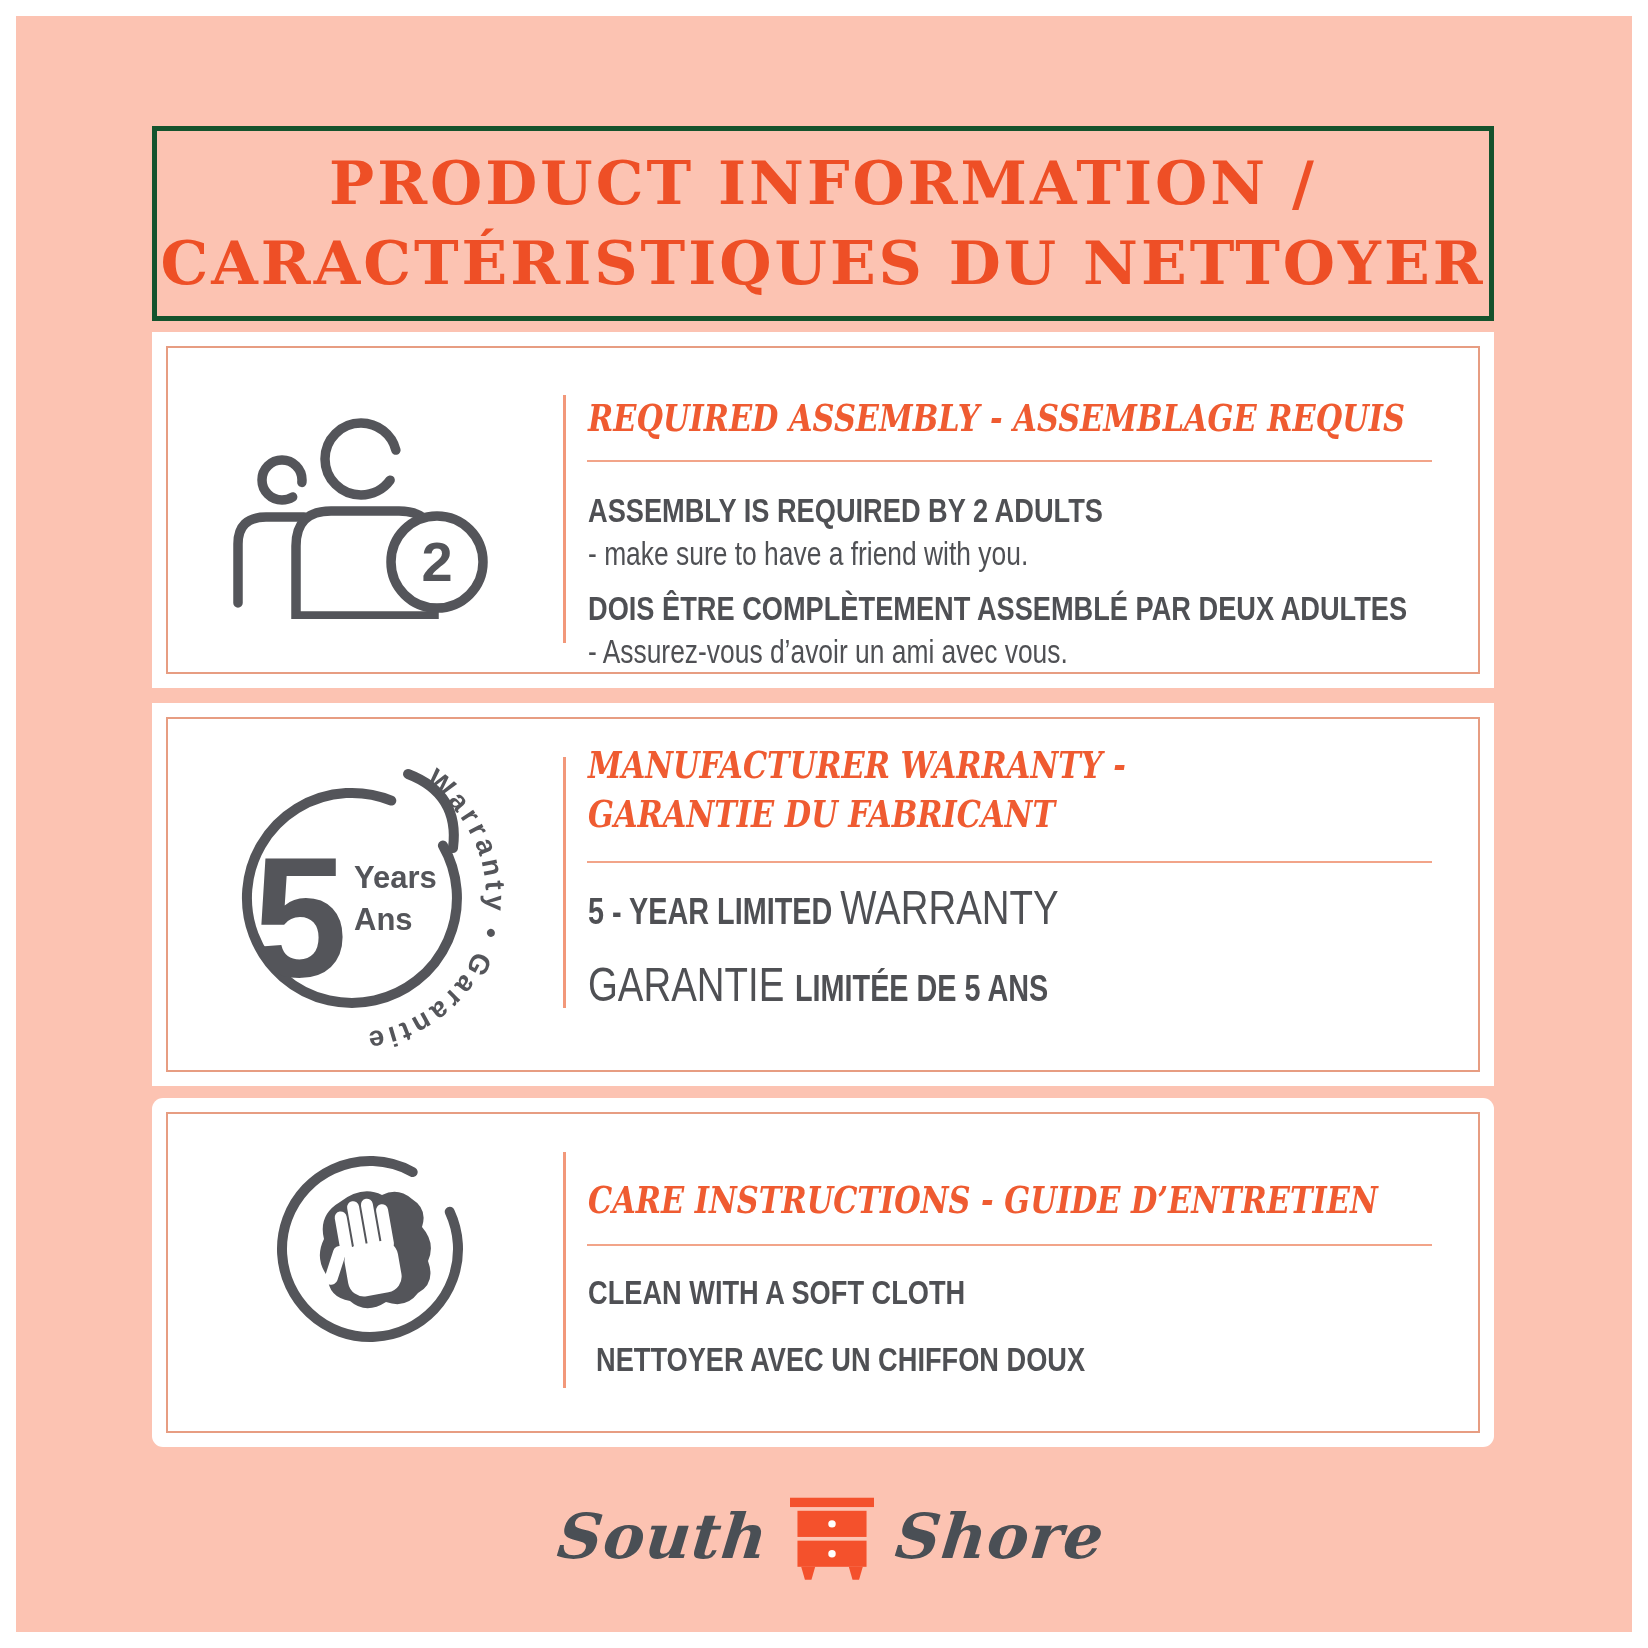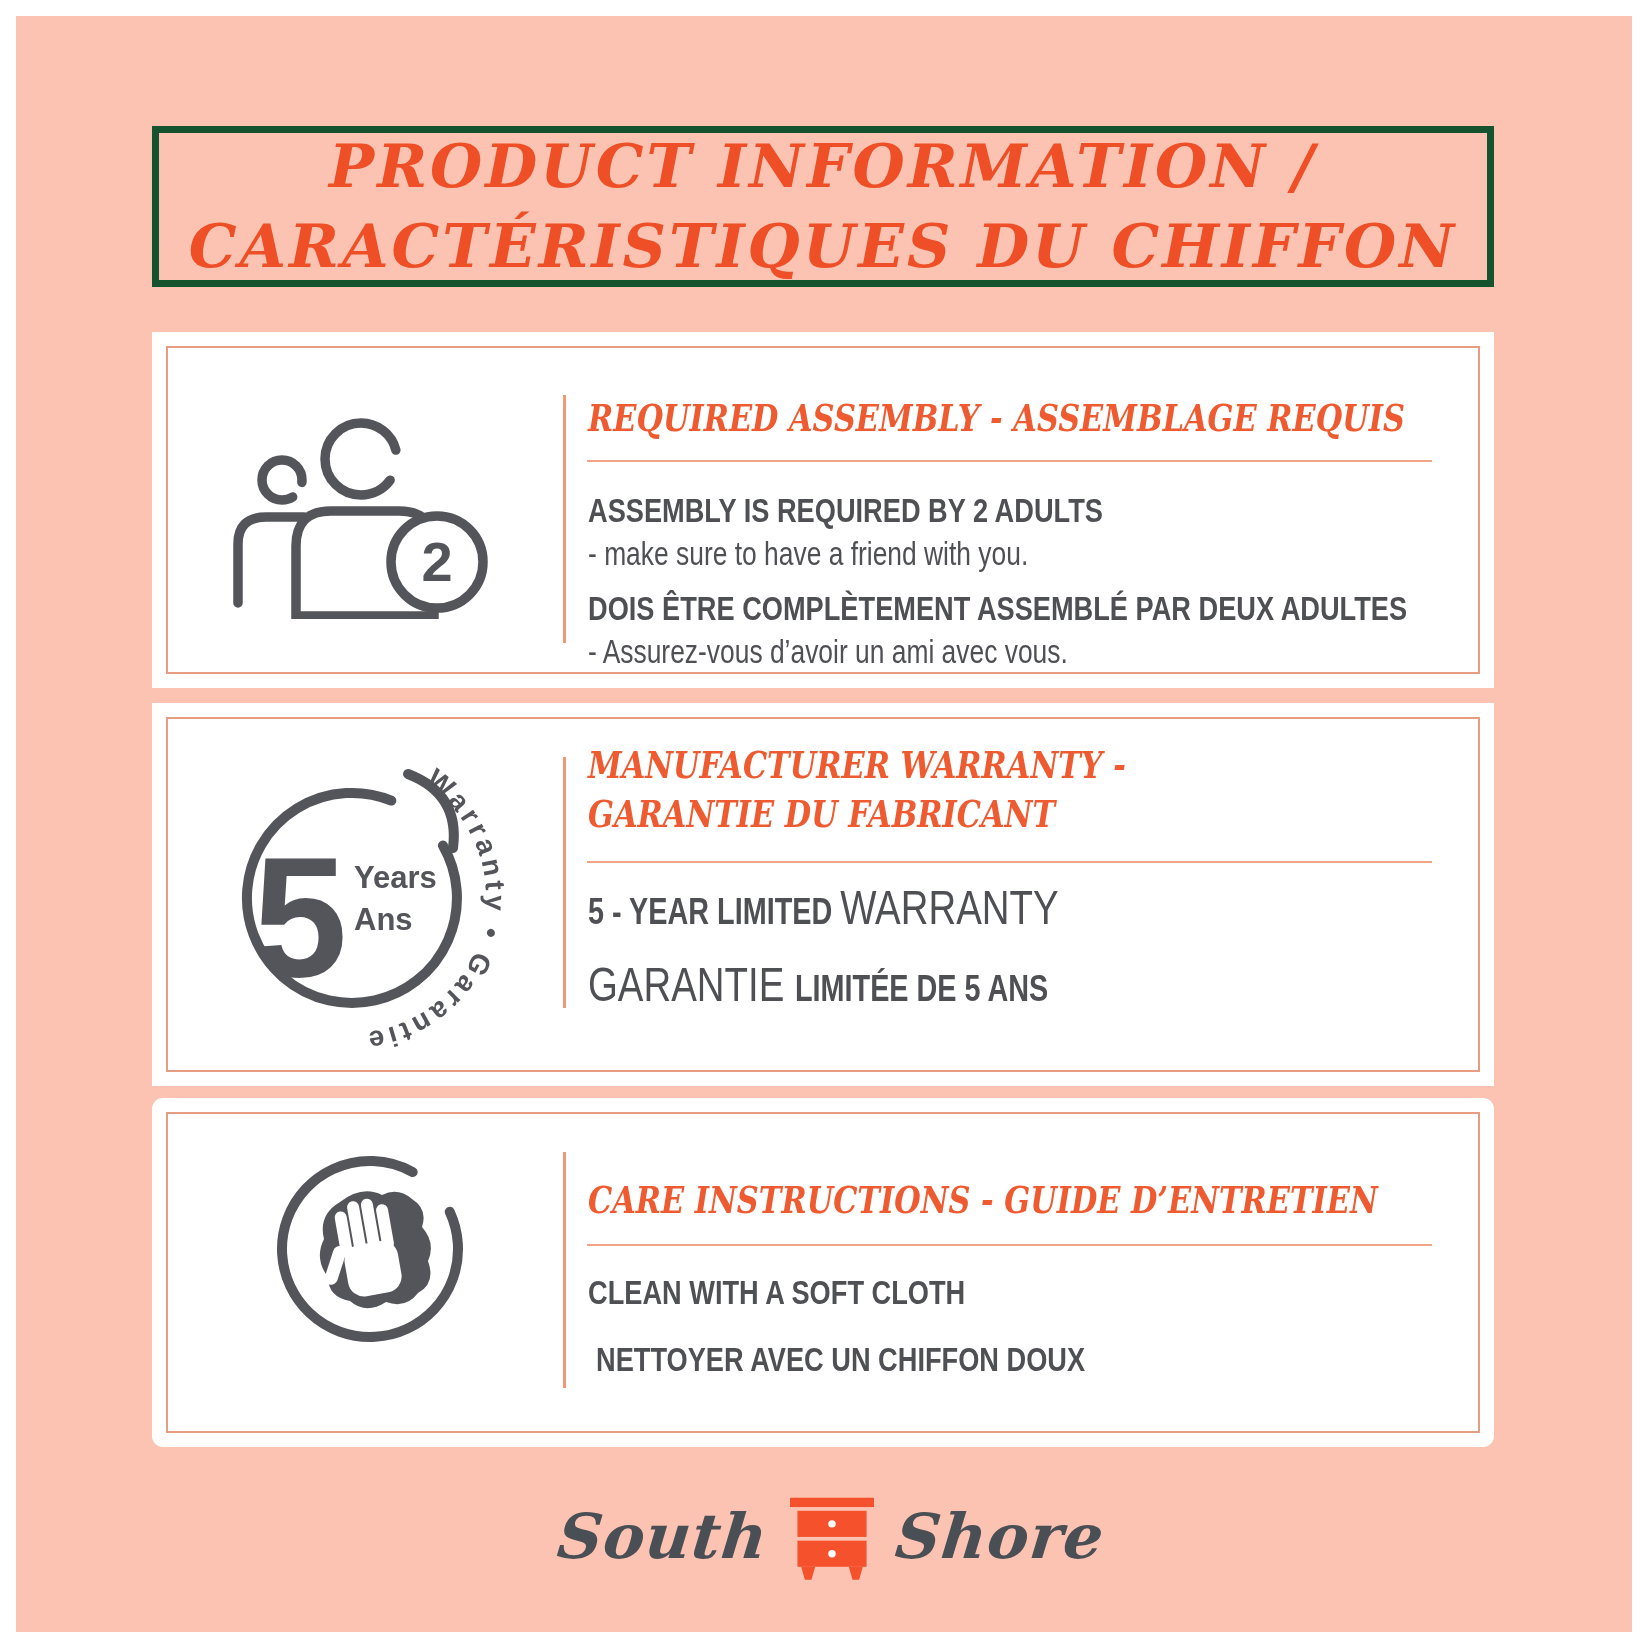--- a/index.html
+++ b/index.html
@@ -2,23 +2,23 @@
 <html><head>
 <meta charset="utf-8">
 <style>
   html,body{margin:0;padding:0;background:#ffffff;}
   *{box-sizing:border-box;}
   .page{position:relative;width:1648px;height:1648px;background:#ffffff;overflow:hidden;
         font-family:"Liberation Sans",sans-serif;}
   .bg{position:absolute;left:16px;top:16px;right:16px;bottom:16px;background:#fcc3b2;}
 
   
-  .header-box{position:absolute;left:152px;top:126px;width:1342px;height:161px;
-      border:7px solid #14532d;display:flex;flex-direction:column;justify-content:center;
-      align-items:center;font-style:italic;}
+  .header-box{position:absolute;left:152px;top:126px;width:1342px;height:195px;
+      border:5px solid #14532d;display:flex;flex-direction:column;justify-content:center;
+      align-items:center;}
   .header-line{font-family:"DejaVu Serif",serif;font-weight:700;color:#ee4f26;
       font-size:60px;letter-spacing:3px;line-height:1.32;white-space:nowrap;}
 
   
   .section{position:absolute;left:152px;width:1342px;background:#ffffff;}
   .sec-1{top:332px;height:356px;}
   .sec-2{top:703px;height:383px;}
   .sec-3{top:1098px;height:349px;border-radius:11px;}
   .inner-border{position:absolute;left:14px;top:14px;right:14px;bottom:14px;
       border:2px solid #e79d82;pointer-events:none;}
@@ -53,21 +53,21 @@
       font-size:62px;color:#4a4f55;transform:skewX(-6deg);letter-spacing:1px;}
 </style>
 </head>
 <body>
 
 <div class="page">
   <div class="bg"></div>
 
   <div class="header-box">
     <div class="header-line">PRODUCT INFORMATION /</div>
-    <div class="header-line">CARACTÉRISTIQUES DU CHIFFON</div>
+    <div class="header-line">CARACTÉRISTIQUES DU NETTOYER</div>
   </div>
 
   <div class="section sec-1">
     <div class="inner-border"></div>
 
     <svg class="icon-assembly" width="260" height="215" viewBox="0 0 260 215">
       <g fill="none" stroke="#54555a" stroke-width="9.5" stroke-linecap="round">
         <circle cx="52" cy="76" r="20" pathLength="100" stroke-dasharray="86 14" stroke-dashoffset="-16"></circle>
         <path d="M8,199 V140 Q8,113 36,113 H74"></path>
         <path d="M66,212 V142 Q66,107 101,107 H169 Q204,107 204,142 V212 Z" fill="#ffffff"></path>

